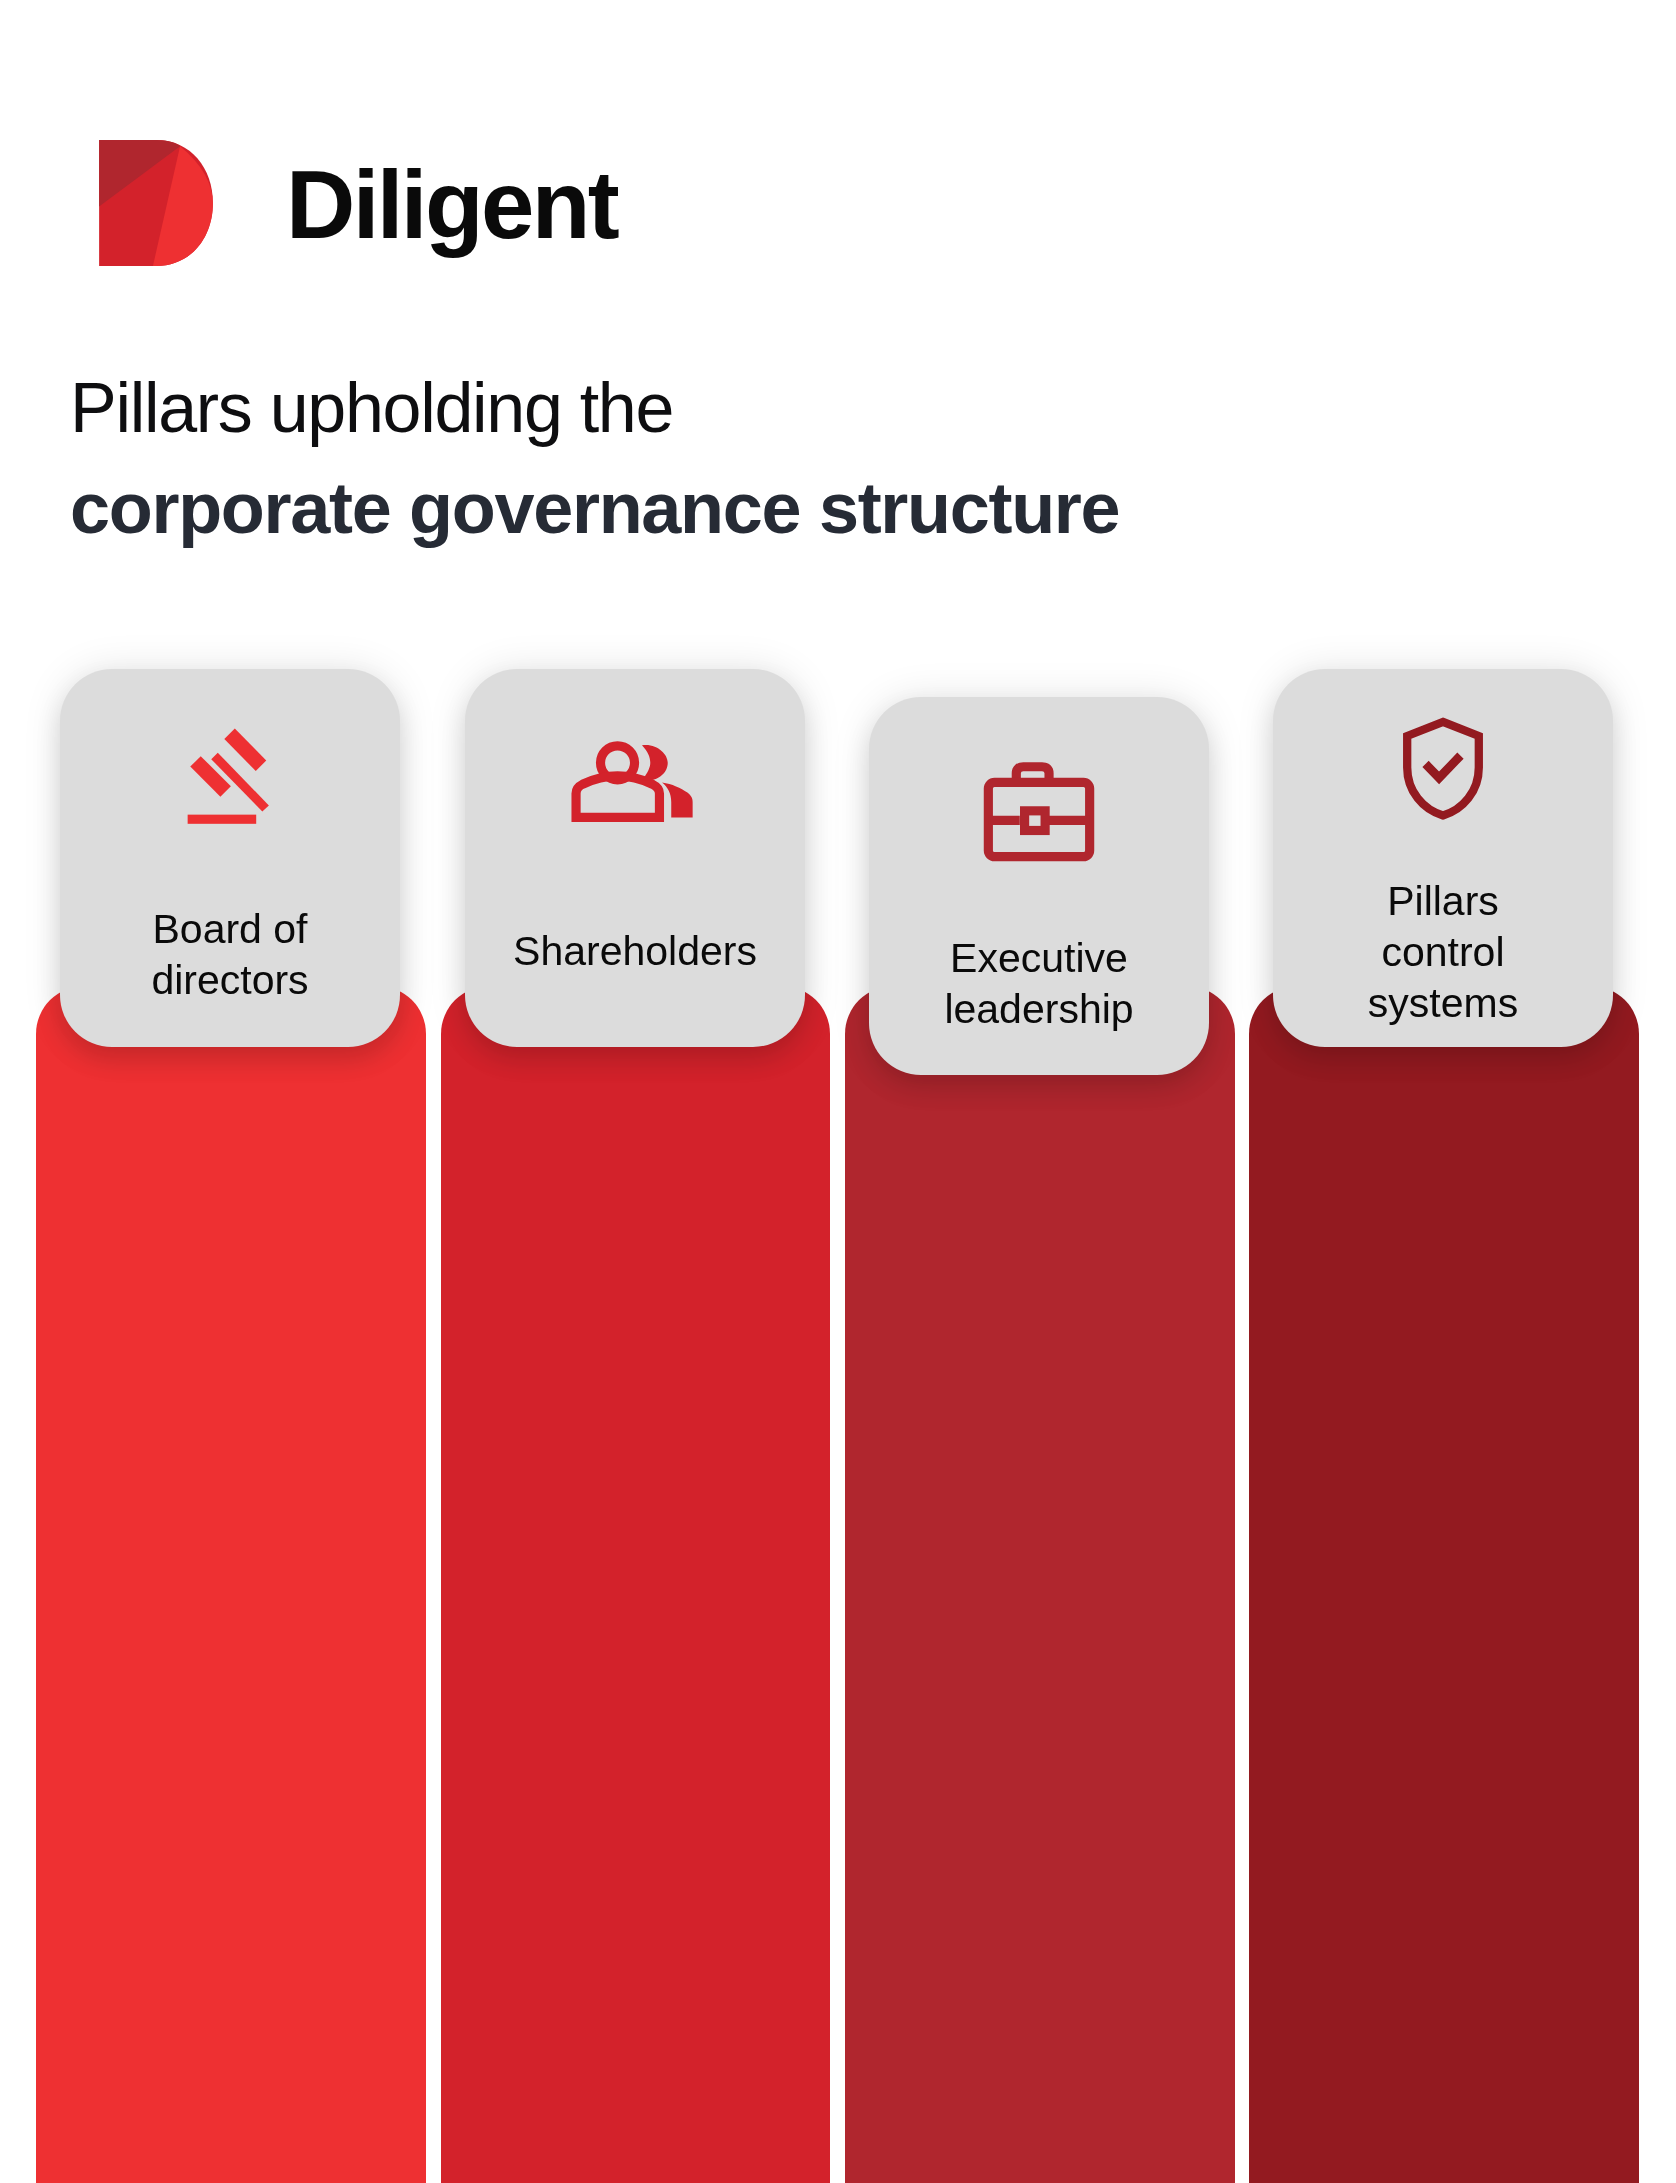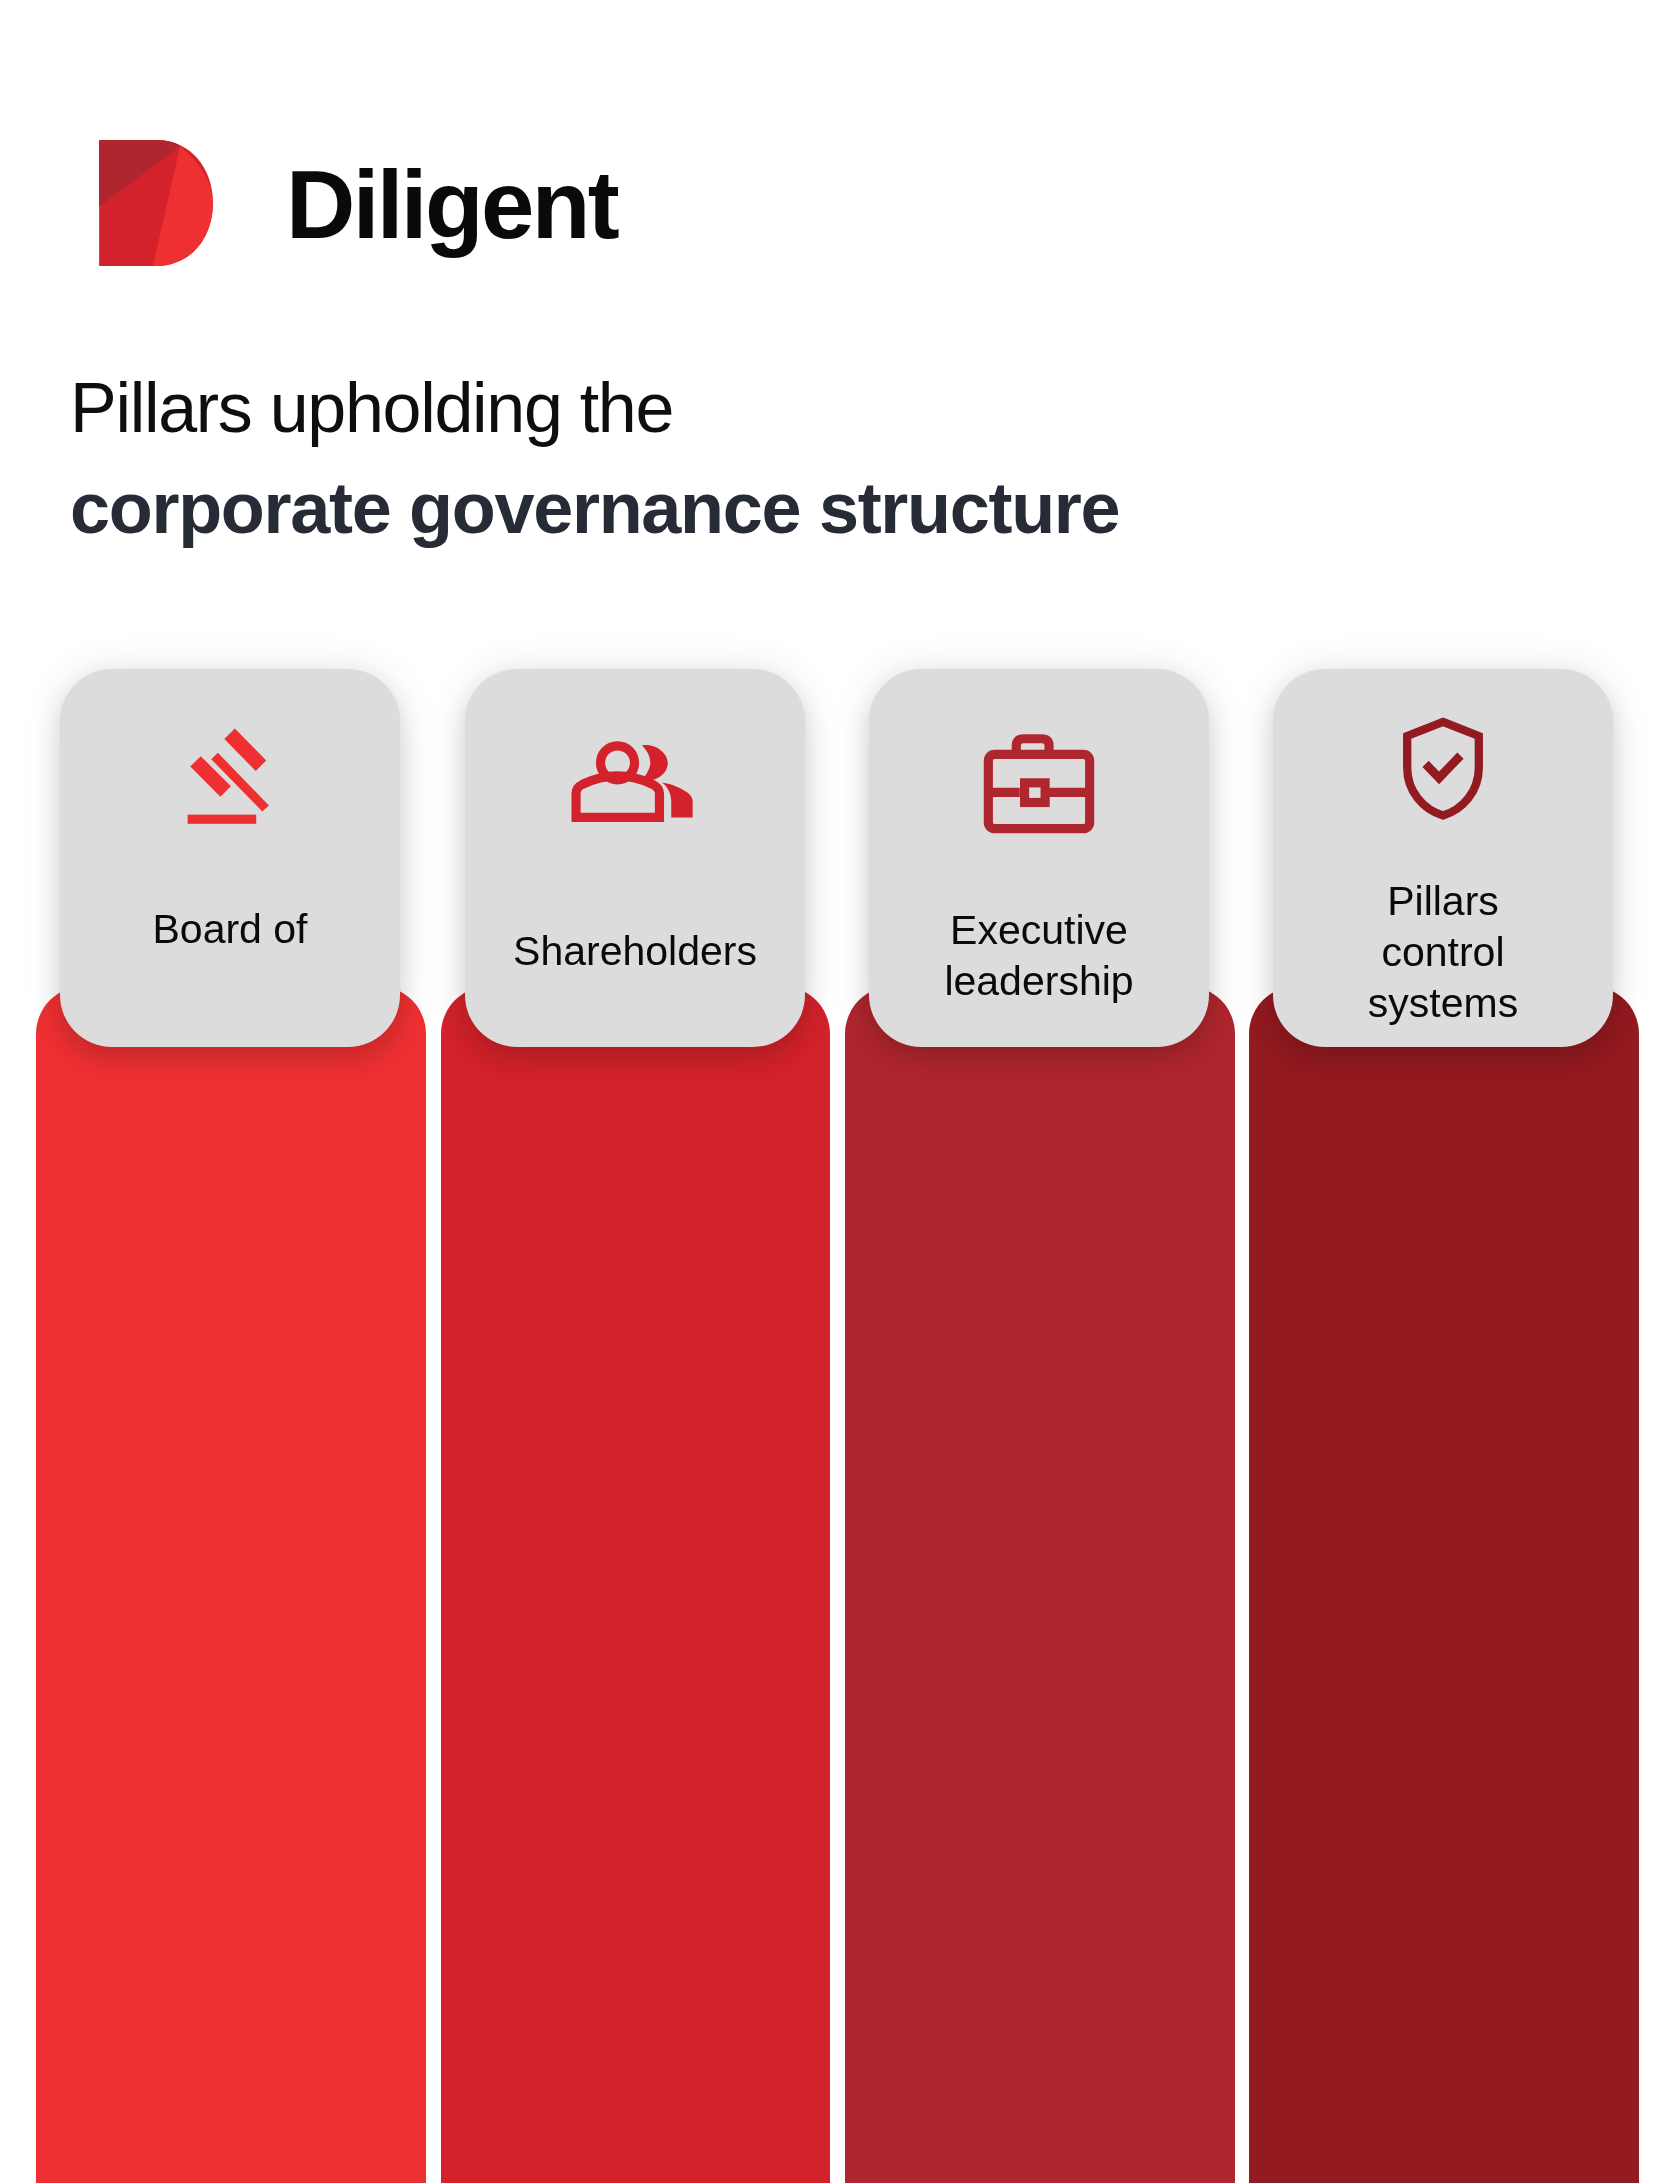--- a/index.html
+++ b/index.html
@@ -41,38 +41,39 @@
   <svg class="icon" viewBox="0 0 300 300" style="top:57px;">
     <g fill="#EE3032">
       <polygon points="137,30 161,6 233,79 209,103"></polygon>
       <polygon points="107,76 122,61 239,182 224,196"></polygon>
       <polygon points="59,93 83,69 152,138 128,162"></polygon>
       <rect x="53" y="203" width="157" height="21"></rect>
     </g>
   </svg>
   <div class="label" style="top:235px;text-align:center;">
     <div>Board of</div>
+    <div>directors</div>
   </div>
 </div>
 
 <div class="card" style="left:465px;">
   <svg class="icon" viewBox="0 0 300 300" style="top:72px;">
     <g fill="none" stroke="#D3222B" stroke-width="21">
       <circle cx="110" cy="50" r="39"></circle>
       <path d="M15 175 V120 C15 110 20 104 30 99 C60 85 85 80 110 80 C135 80 160 85 190 99 C200 104 206 110 206 120 V175 Z" stroke-linejoin="miter"></path>
     </g>
     <path d="M166 10 C200 5 225 30 225 50 C225 75 200 95 166 90 C180 72 185 60 185 50 C185 38 180 25 166 10 Z" fill="#D3222B"></path>
     <path d="M212 95 C235 98 255 108 270 118 C280 126 282 132 282 140 V175 H233 V140 C233 120 225 106 212 95 Z" fill="#D3222B"></path>
   </svg>
   <div class="label" style="top:257px;">
     <div>Shareholders</div>
   </div>
 </div>
 
-<div class="card" style="left:869px;">
+<div class="card" style="left:869px;margin-top:28px;">
   <svg class="icon" viewBox="0 0 300 300" style="top:61px;">
     <g fill="none" stroke="#B0262E" stroke-width="21">
       <path d="M98 55 V35 C98 25 104 20 114 20 H157 C167 20 173 25 173 35 V55"></path>
       <rect x="34" y="56" width="232" height="170" rx="14"></rect>
       <line x1="34" y1="143" x2="106" y2="143"></line>
       <line x1="171" y1="143" x2="266" y2="143"></line>
       <rect x="117" y="121" width="47" height="45"></rect>
     </g>
   </svg>
   <div class="label" style="top:236px;">

